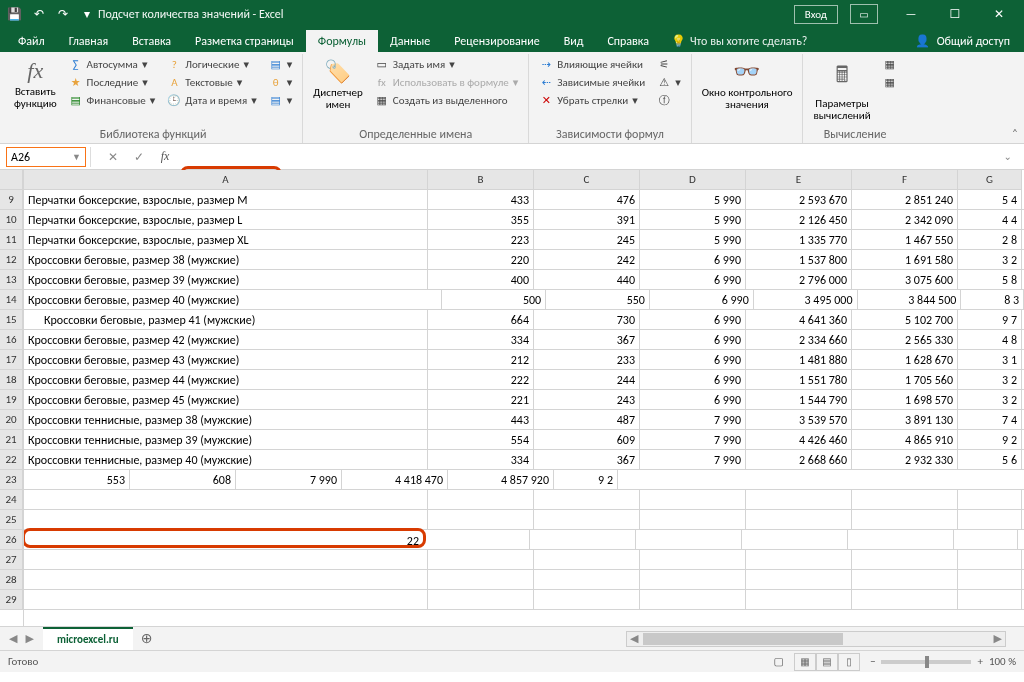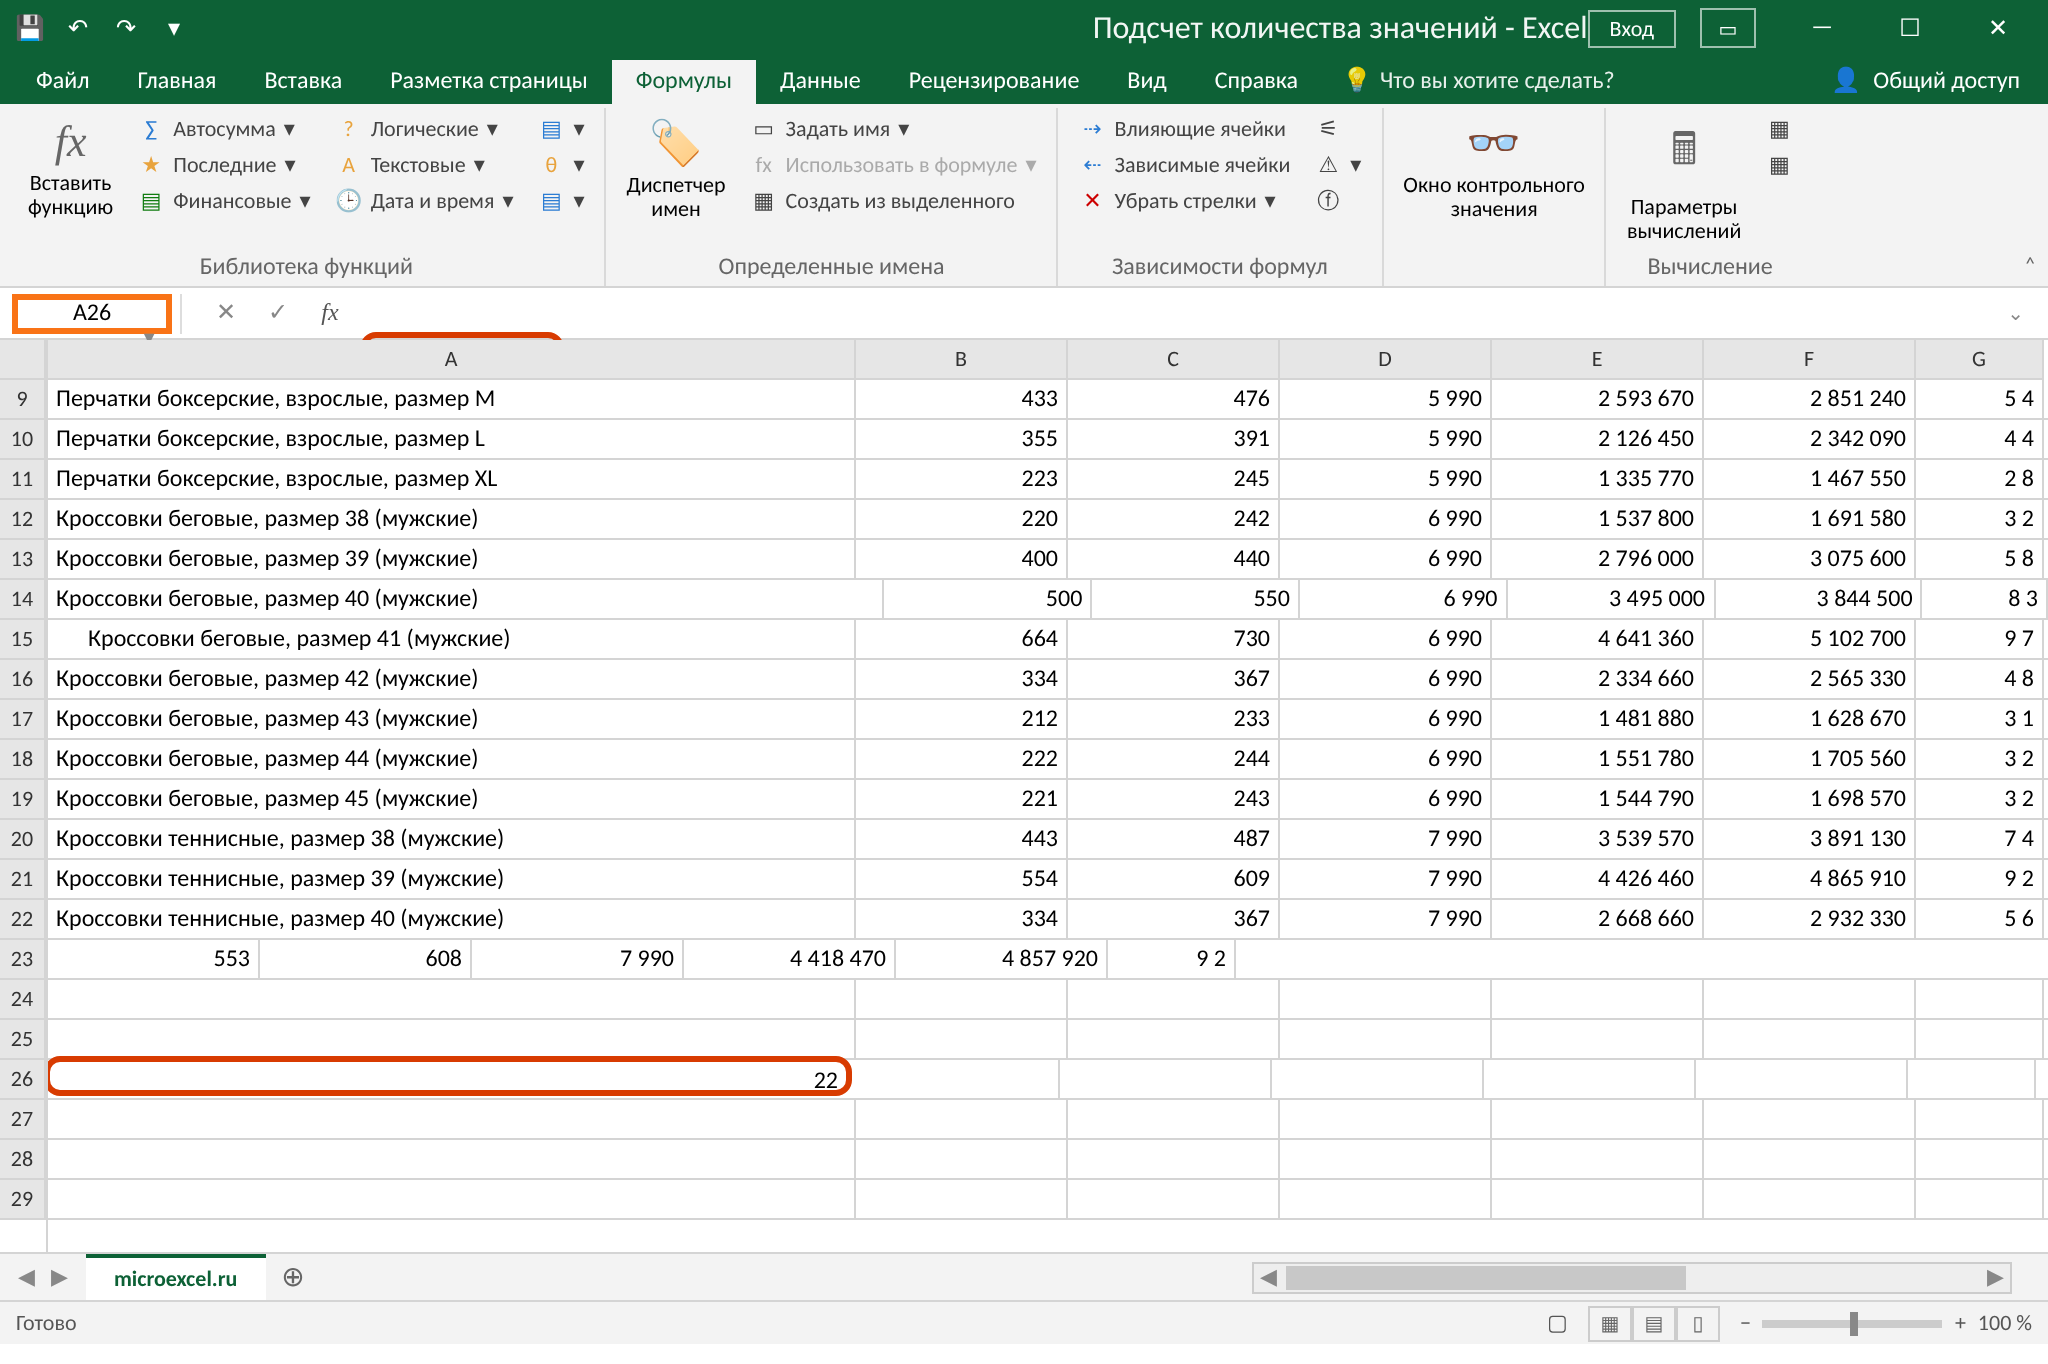--- a/index.html
+++ b/index.html
@@ -1,20 +1,20 @@
 <!DOCTYPE html>
 <html><head>
 <meta charset="utf-8">
 <style>
 *{box-sizing:border-box;margin:0;padding:0;font-family:"Segoe UI",Calibri,Arial,sans-serif;}
 body{background:#fff;width:1024px;height:682px;overflow:hidden;font-size:12px;user-select:none;}
 .titlebar{height:28px;background:#0d6136;color:#fff;display:flex;align-items:center;padding:0 4px;}
 .titlebar .qat{display:flex;align-items:center;gap:2px;}
 .titlebar .qat .qi{width:22px;height:22px;display:flex;align-items:center;justify-content:center;font-size:12px;}
-.titlebar .title{flex:1;text-align:right;font-size:16px;opacity:.95;}
+.titlebar .title{flex:1;text-align:left;font-size:12px;opacity:.95;}
 .titlebar .right{display:flex;align-items:center;gap:2px;}
 .titlebar .right .btn{width:42px;height:28px;display:flex;align-items:center;justify-content:center;font-size:12px;}
 .titlebar .right .login{border:1px solid rgba(255,255,255,.6);padding:2px 10px;margin-right:10px;font-size:11px;}
 .titlebar .right .eg{width:28px;height:20px;border:1px solid rgba(255,255,255,.6);margin-right:10px;display:flex;align-items:center;justify-content:center;font-size:10px;}
 .tabs{height:24px;background:#0d6136;display:flex;align-items:flex-end;padding-left:6px;color:#fff;font-size:12px;}
 .tab{padding:4px 12px;cursor:pointer;}
 .tab.active{background:#f3f3f3;color:#0d6136;}
 .tabs .tell{display:flex;align-items:center;gap:4px;padding:4px 10px;opacity:.9;}
 .tabs .share{margin-left:auto;padding:4px 14px;display:flex;align-items:center;gap:6px;}
 .ribbon{height:92px;background:#f3f3f3;border-bottom:1px solid #d4d4d4;display:flex;padding:2px 4px 0 4px;position:relative;}
@@ -22,21 +22,21 @@
 .group .gbody{flex:1;display:flex;align-items:flex-start;gap:4px;}
 .group .glabel{text-align:center;font-size:12px;color:#666;padding:2px 0;}
 .bigbtn{display:flex;flex-direction:column;align-items:center;justify-content:flex-start;padding:2px 4px;gap:2px;min-width:48px;}
 .bigbtn .ic{font-size:22px;color:#666;}
 .bigbtn .lbl{font-size:11px;text-align:center;line-height:12px;}
 .stack{display:flex;flex-direction:column;gap:2px;}
 .sbtn{display:flex;align-items:center;gap:4px;padding:1px 4px;font-size:11px;color:#444;white-space:nowrap;}
 .sbtn .sic{width:14px;height:14px;display:flex;align-items:center;justify-content:center;font-size:11px;}
 .ribbon-collapse{position:absolute;right:6px;bottom:4px;font-size:11px;color:#666;}
 .fbar{height:26px;background:#fff;border-bottom:1px solid #d4d4d4;display:flex;align-items:center;padding:0 6px;gap:4px;}
-.namebox{width:80px;height:20px;border:3px solid #f97316;background:#fff;display:flex;align-items:center;padding:0 4px;font-size:12px;flex-direction:column;}
+.namebox{width:80px;height:20px;border:1px solid #f97316;background:#fff;display:flex;align-items:center;padding:0 4px;font-size:12px;}
 .fbar .fxbtn{width:22px;height:20px;display:flex;align-items:center;justify-content:center;color:#888;font-size:12px;}
 .fbar .fxlabel{font-style:italic;color:#555;font-family:"Times New Roman",serif;}
 .fbar .formula-wrap{flex:1;display:flex;align-items:center;}
 .formula-box{display:inline-block;border:3px solid #d83b01;border-radius:8px;padding:0 8px;height:22px;line-height:16px;font-size:12px;margin-top:40px;}
 .fbar .drop{margin-left:auto;padding:0 6px;color:#888;font-size:10px;}
 .grid-wrap{height:456px;display:flex;background:#fff;}
 .rowhdrs{width:24px;border-right:1px solid #d4d4d4;}
 .rh,.ch{background:#e6e6e6;border-bottom:1px solid #d4d4d4;color:#333;font-size:11px;text-align:center;}
 .rh{height:20px;line-height:20px;border-right:1px solid #d4d4d4;}
 .gridmain{flex:1;overflow:hidden;}

